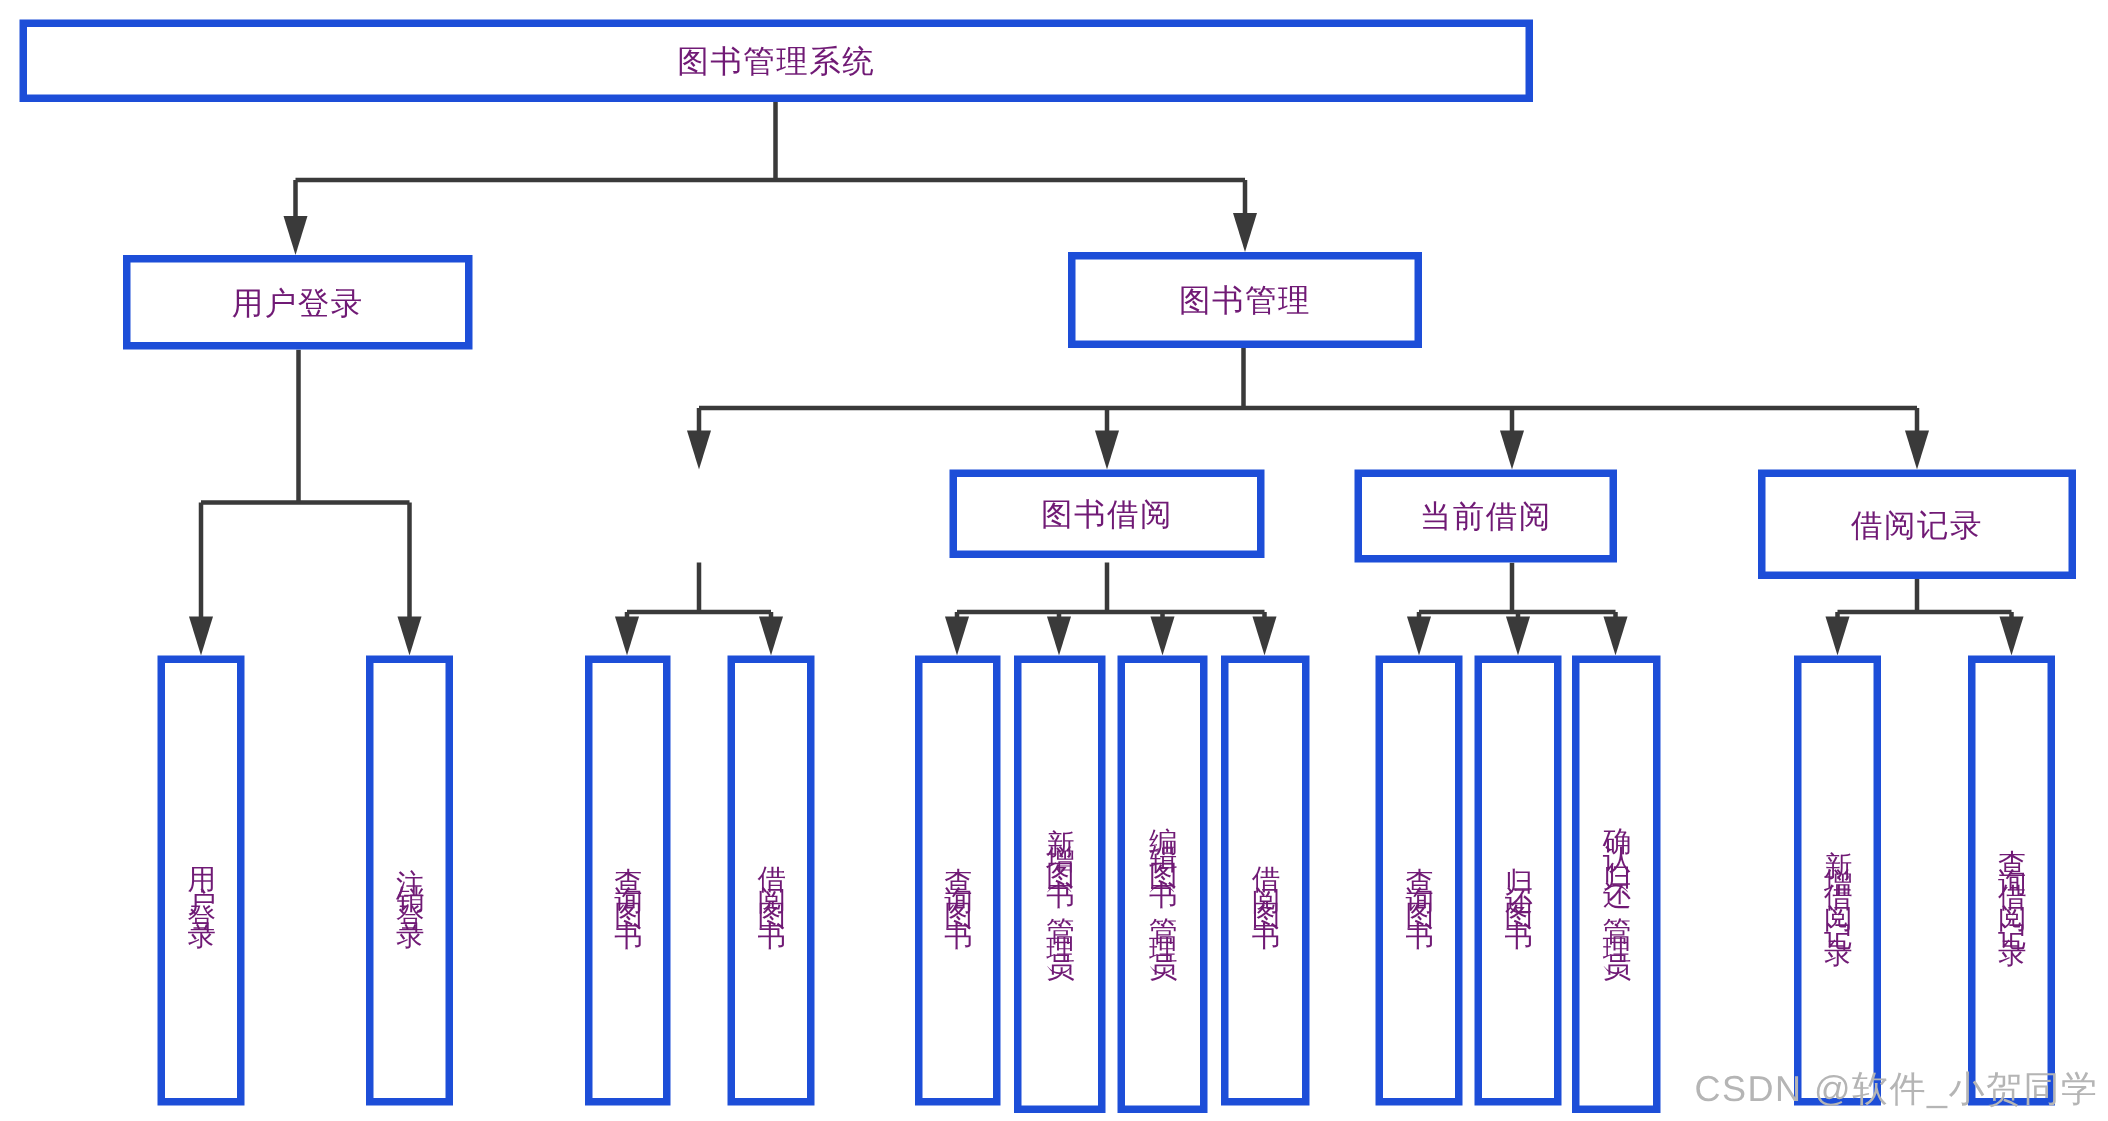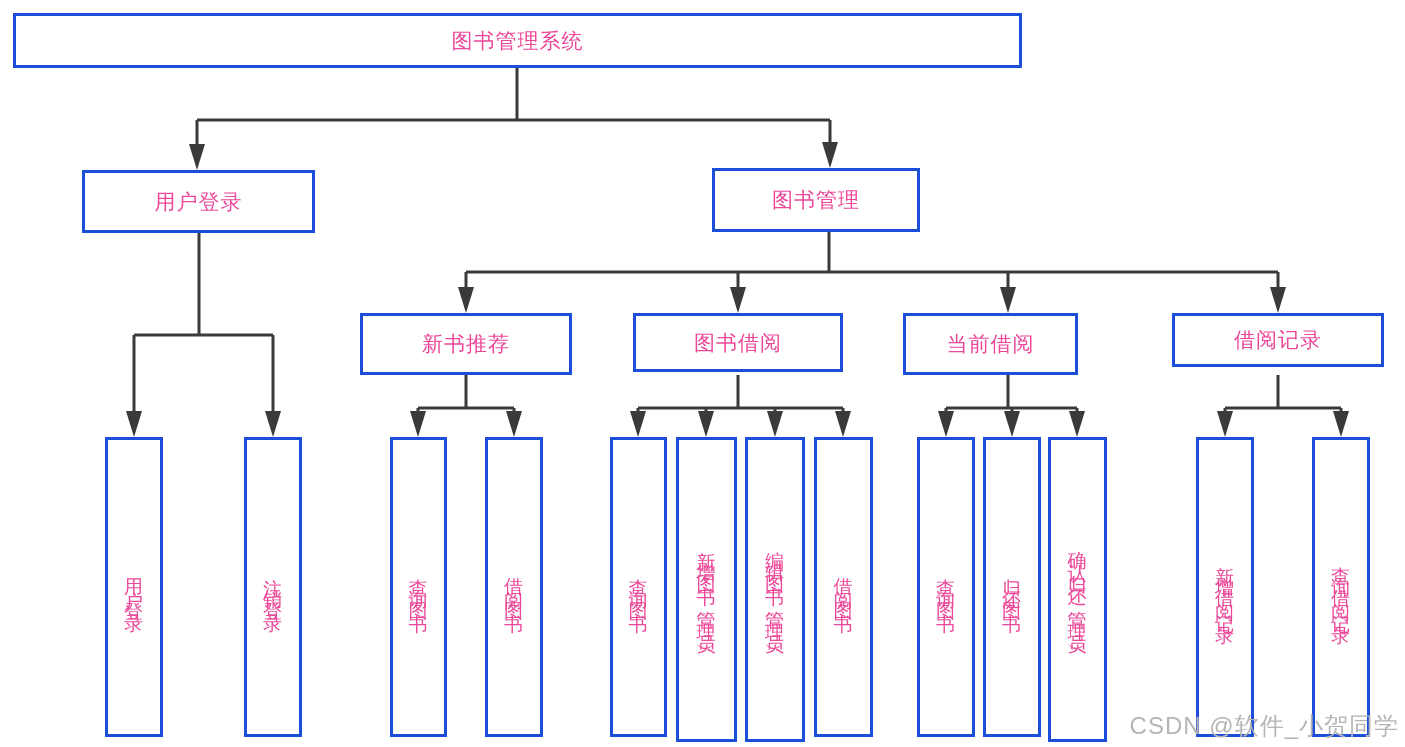--- a/index.html
+++ b/index.html
@@ -2,23 +2,23 @@
 <html><head>
 <meta charset="utf-8">
 <style>
   html,body { margin:0; padding:0; background:#ffffff; }
   .canvas {
     position:relative; width:1405px; height:747px; background:#ffffff;
     font-family:"Liberation Sans","DejaVu Sans",sans-serif; overflow:hidden;
   }
   svg.connectors { position:absolute; left:0; top:0; width:1405px; height:747px; }
   .box {
-    position:absolute; background:#ffffff; border:3px solid #1d4ed8;
+    position:absolute; background:#ffffff; border:5px solid #1d4ed8;
     box-sizing:border-box; display:flex; align-items:center; justify-content:center;
-    color:#ec4899;
+    color:#701a75;
   }
   .box.h { font-size:21px; letter-spacing:1px; white-space:nowrap; }
   .box.v {
     writing-mode:vertical-rl; text-orientation:mixed;
     font-size:19px; letter-spacing:12px; line-height:1;
   }
   .watermark {
     position:absolute; right:6px; bottom:5px;
     font-size:24px; color:#b5b5b5; letter-spacing:1px; white-space:nowrap;
   }
@@ -64,26 +64,25 @@
       <polygon points="1004,411 1020,411 1012,437"></polygon>
       <polygon points="1069,411 1085,411 1077,437"></polygon>
       <polygon points="1217,411 1233,411 1225,437"></polygon>
       <polygon points="1333,411 1349,411 1341,437"></polygon>
     </g>
   </svg>
 
   <div class="box h" style="left:13px; top:13px; width:1009px; height:55px;">图书管理系统</div>
 
   <div class="box h" style="left:82px; top:170px; width:233px; height:63px;">用户登录</div>
-  <div class="box h" style="left:712px; top:168px; width:208px; height:64px;">图书管理</div>
+  <div class="box h" style="left:712px; top:168px; width:236px; height:64px;">图书管理</div>
 
-  <div class="box h" style="left:360px; top:313px; width:212px; height:62px;">新书推荐</div>
   <div class="box h" style="left:633px; top:313px; width:210px; height:59px;">图书借阅</div>
   <div class="box h" style="left:903px; top:313px; width:175px; height:62px;">当前借阅</div>
-  <div class="box h" style="left:1172px; top:313px; width:212px; height:54px;">借阅记录</div>
+  <div class="box h" style="left:1172px; top:313px; width:212px; height:73px;">借阅记录</div>
 
   <div class="box v" style="left:105px; top:437px; width:58px; height:300px;">用户登录</div>
   <div class="box v" style="left:244px; top:437px; width:58px; height:300px;">注销登录</div>
 
   <div class="box v" style="left:390px; top:437px; width:57px; height:300px;">查询图书</div>
   <div class="box v" style="left:485px; top:437px; width:58px; height:300px;">借阅图书</div>
 
   <div class="box v" style="left:610px; top:437px; width:57px; height:300px;">查询图书</div>
   <div class="box v" style="left:676px; top:437px; width:61px; height:305px;">新增图书（管理员）</div>
   <div class="box v" style="left:745px; top:437px; width:60px; height:305px;">编辑图书（管理员）</div>

